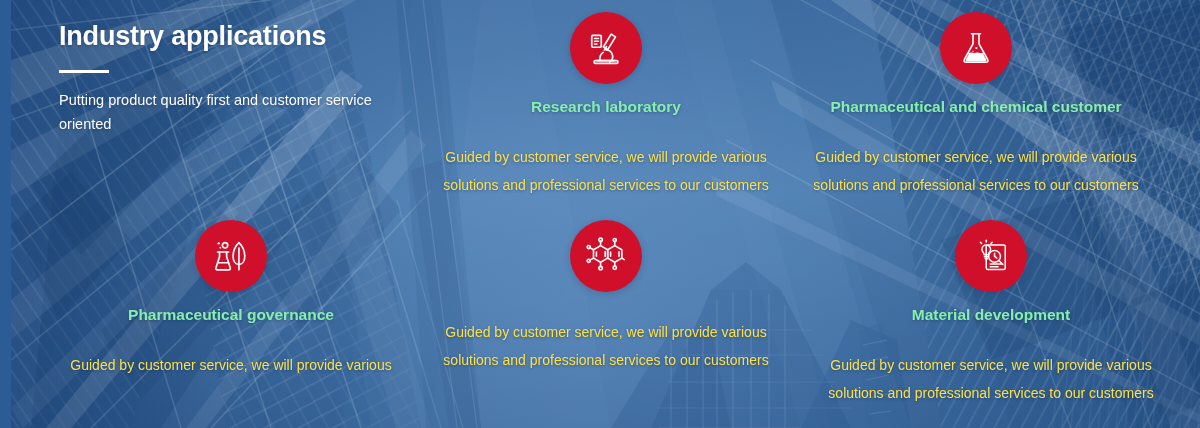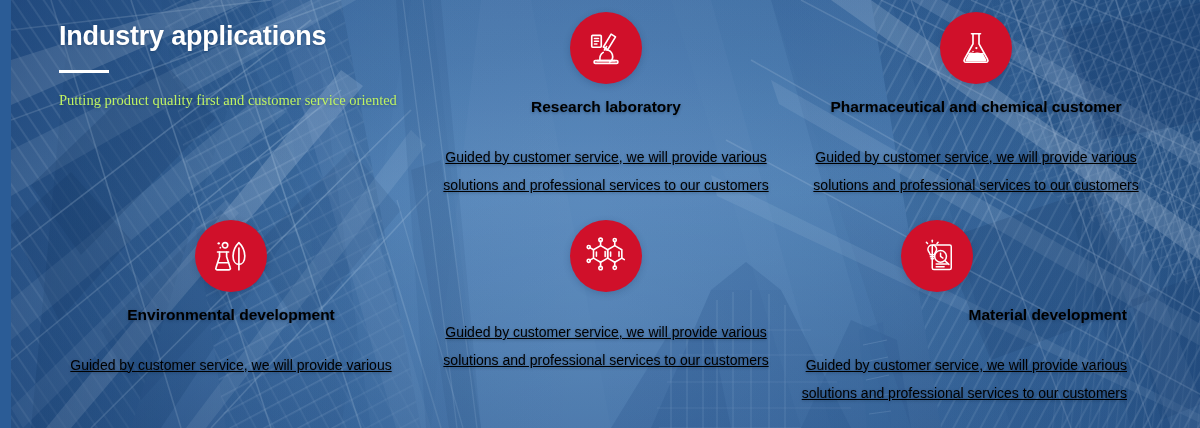--- a/index.html
+++ b/index.html
@@ -44,59 +44,57 @@
   .intro-title {
     font-size:27px; font-weight:bold; color:#ffffff;
     letter-spacing:-0.2px; line-height:1.2;
     text-shadow:0 1px 3px rgba(10,35,70,0.35);
   }
   .intro-rule {
     width:50px; height:3px; background:#ffffff;
     margin-top:18px; margin-bottom:16px;
   }
   .intro-sub {
-    font-size:14.5px; color:#bef264; line-height:1.62;
+    font-size:14.5px; color:#ffffff; line-height:1.62;
     text-shadow:0 1px 3px rgba(10,35,70,0.35);
-    font-family:Liberation Serif, serif;
   }
 
   .grid { position:absolute; inset:0; }
 
   .cell { position:absolute; text-align:center; }
   .cell .circle {
     width:72px; height:72px; border-radius:50%;
     background:#d0102a;
     margin:0 auto;
     display:flex; align-items:center; justify-content:center;
     box-shadow:0 2px 7px rgba(20,40,80,0.22);
   }
   .cell .circle svg { display:block; }
   .cell .cell-title {
     margin-top:14px;
-    font-size:15.5px; font-weight:bold; color:#000000;
+    font-size:15.5px; font-weight:bold; color:#86efac;
     text-shadow:0 1px 3px rgba(10,35,70,0.40);
     line-height:1.2;
   }
   .cell .cell-desc {
     margin-top:26px;
-    font-size:14px; color:#000000; line-height:2.0;
+    font-size:14px; color:#fde047; line-height:2.0;
     text-shadow:0 1px 3px rgba(10,35,70,0.40);
-    text-decoration:underline;
   }
   .cell .cell-desc span { display:block; }
 
   
   .cell-r1 { top:12px; width:380px; }
   .cell-r1.c2 { left:405px; }
   .cell-r1.c3 { left:775px; }
   
   .cell-r2 { top:220px; width:380px; }
   .cell-r2.c1 { left:30px; }
   .cell-r2.c2 { left:405px; }
-  .cell-r2.c3 { left:736px;text-align:right; }
+  .cell-r2.c3 { left:790px; }
 </style>
 </head>
 <body>
 
 <div class="stage">
 
   <div class="bg">
     <svg viewBox="0 0 1200 428" preserveAspectRatio="none" aria-hidden="true">
       <defs>
         <linearGradient id="skyG" x1="0" y1="0" x2="0.35" y2="1">
@@ -326,21 +324,21 @@
               <circle cx="8.5" cy="8" r="1.5" fill="#ffffff" stroke="none"></circle>
               <circle cx="10.5" cy="13.5" r="1.1" fill="#ffffff" stroke="none"></circle>
               <path d="M7 19h14"></path>
               <path d="M9.5 19v6L5 38.8A2 2 0 0 0 6.9 41.6h14.2A2 2 0 0 0 23 38.8L18.5 25v-6"></path>
               <path d="M7.2 32.5h13.6"></path>
               <path d="M34 7c5.2 5 7.4 11.4 7.4 17.2 0 6.2-3.1 10.4-7.4 10.4s-7.4-4.2-7.4-10.4C26.6 18.4 28.8 12 34 7z"></path>
               <path d="M34 14v27.5"></path>
             </svg>
           </span>
         </div>
-        <div class="cell-title">Environmental development</div>
+        <div class="cell-title">Pharmaceutical governance</div>
         <div class="cell-desc">
           <span>Guided by customer service, we will provide various</span>
         </div>
       </div>
 
       <div class="cell cell-r2 c2">
         <div class="circle">
           <span>
             <svg width="40" height="40" viewBox="0 0 48 48" fill="none" stroke="#ffffff" stroke-width="1.9" stroke-linecap="round" stroke-linejoin="round">
 

